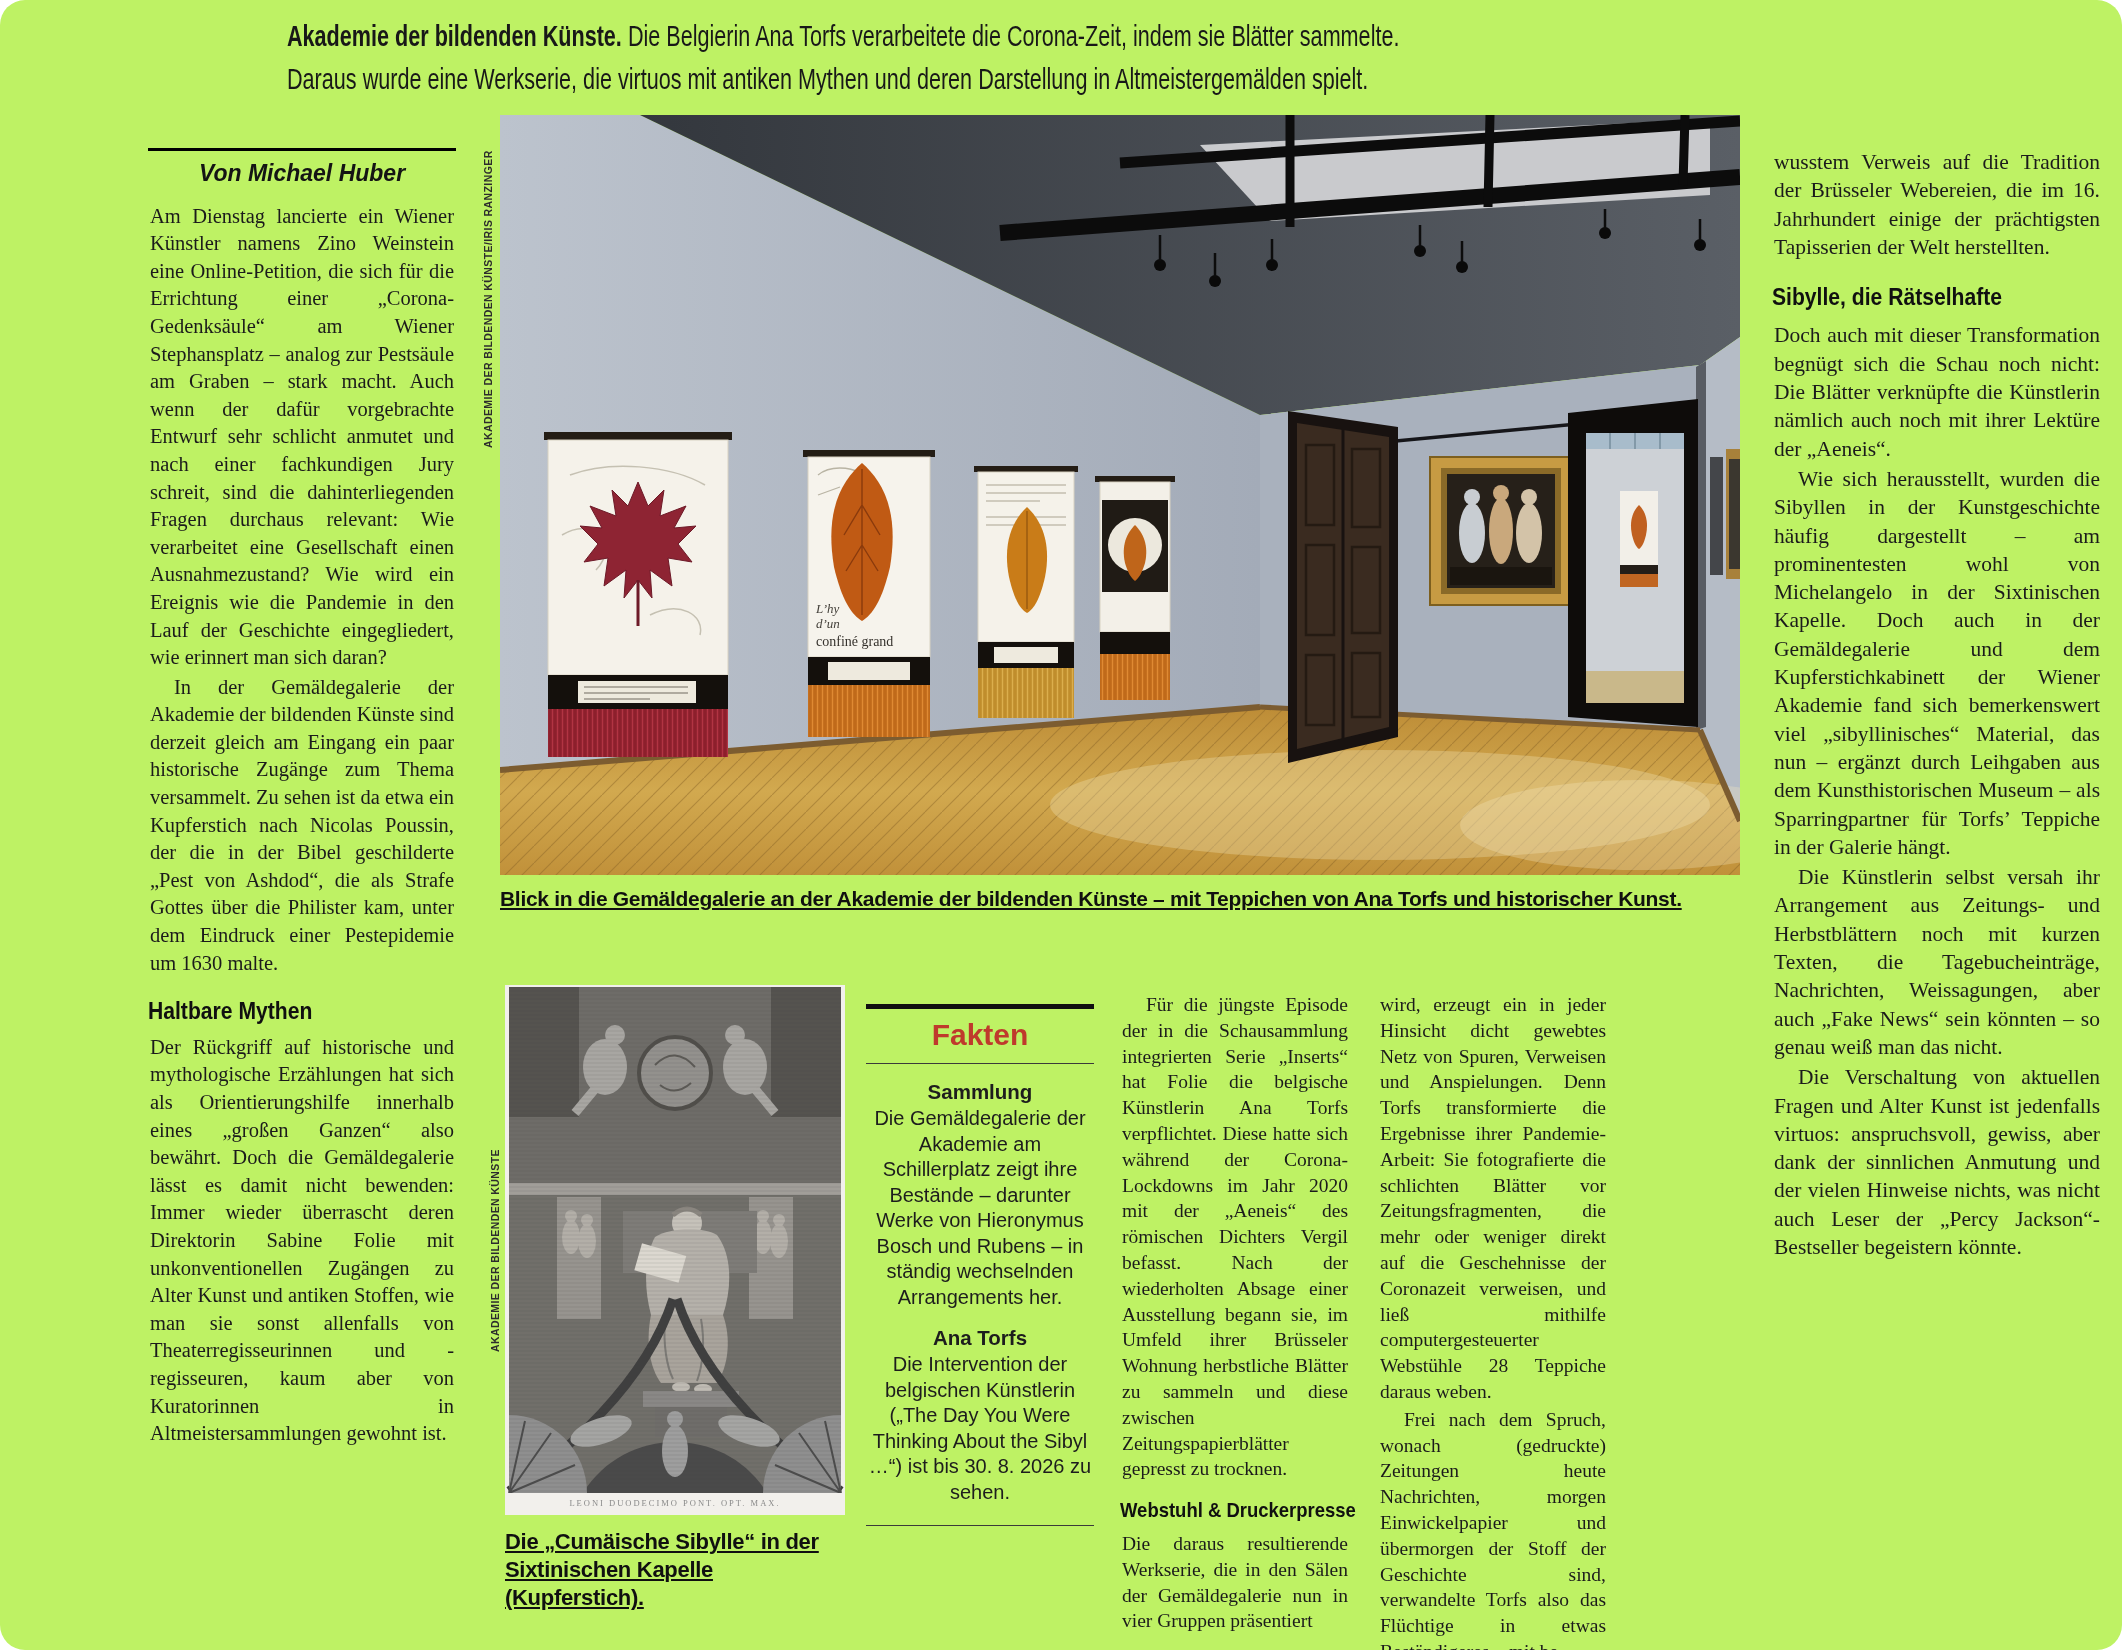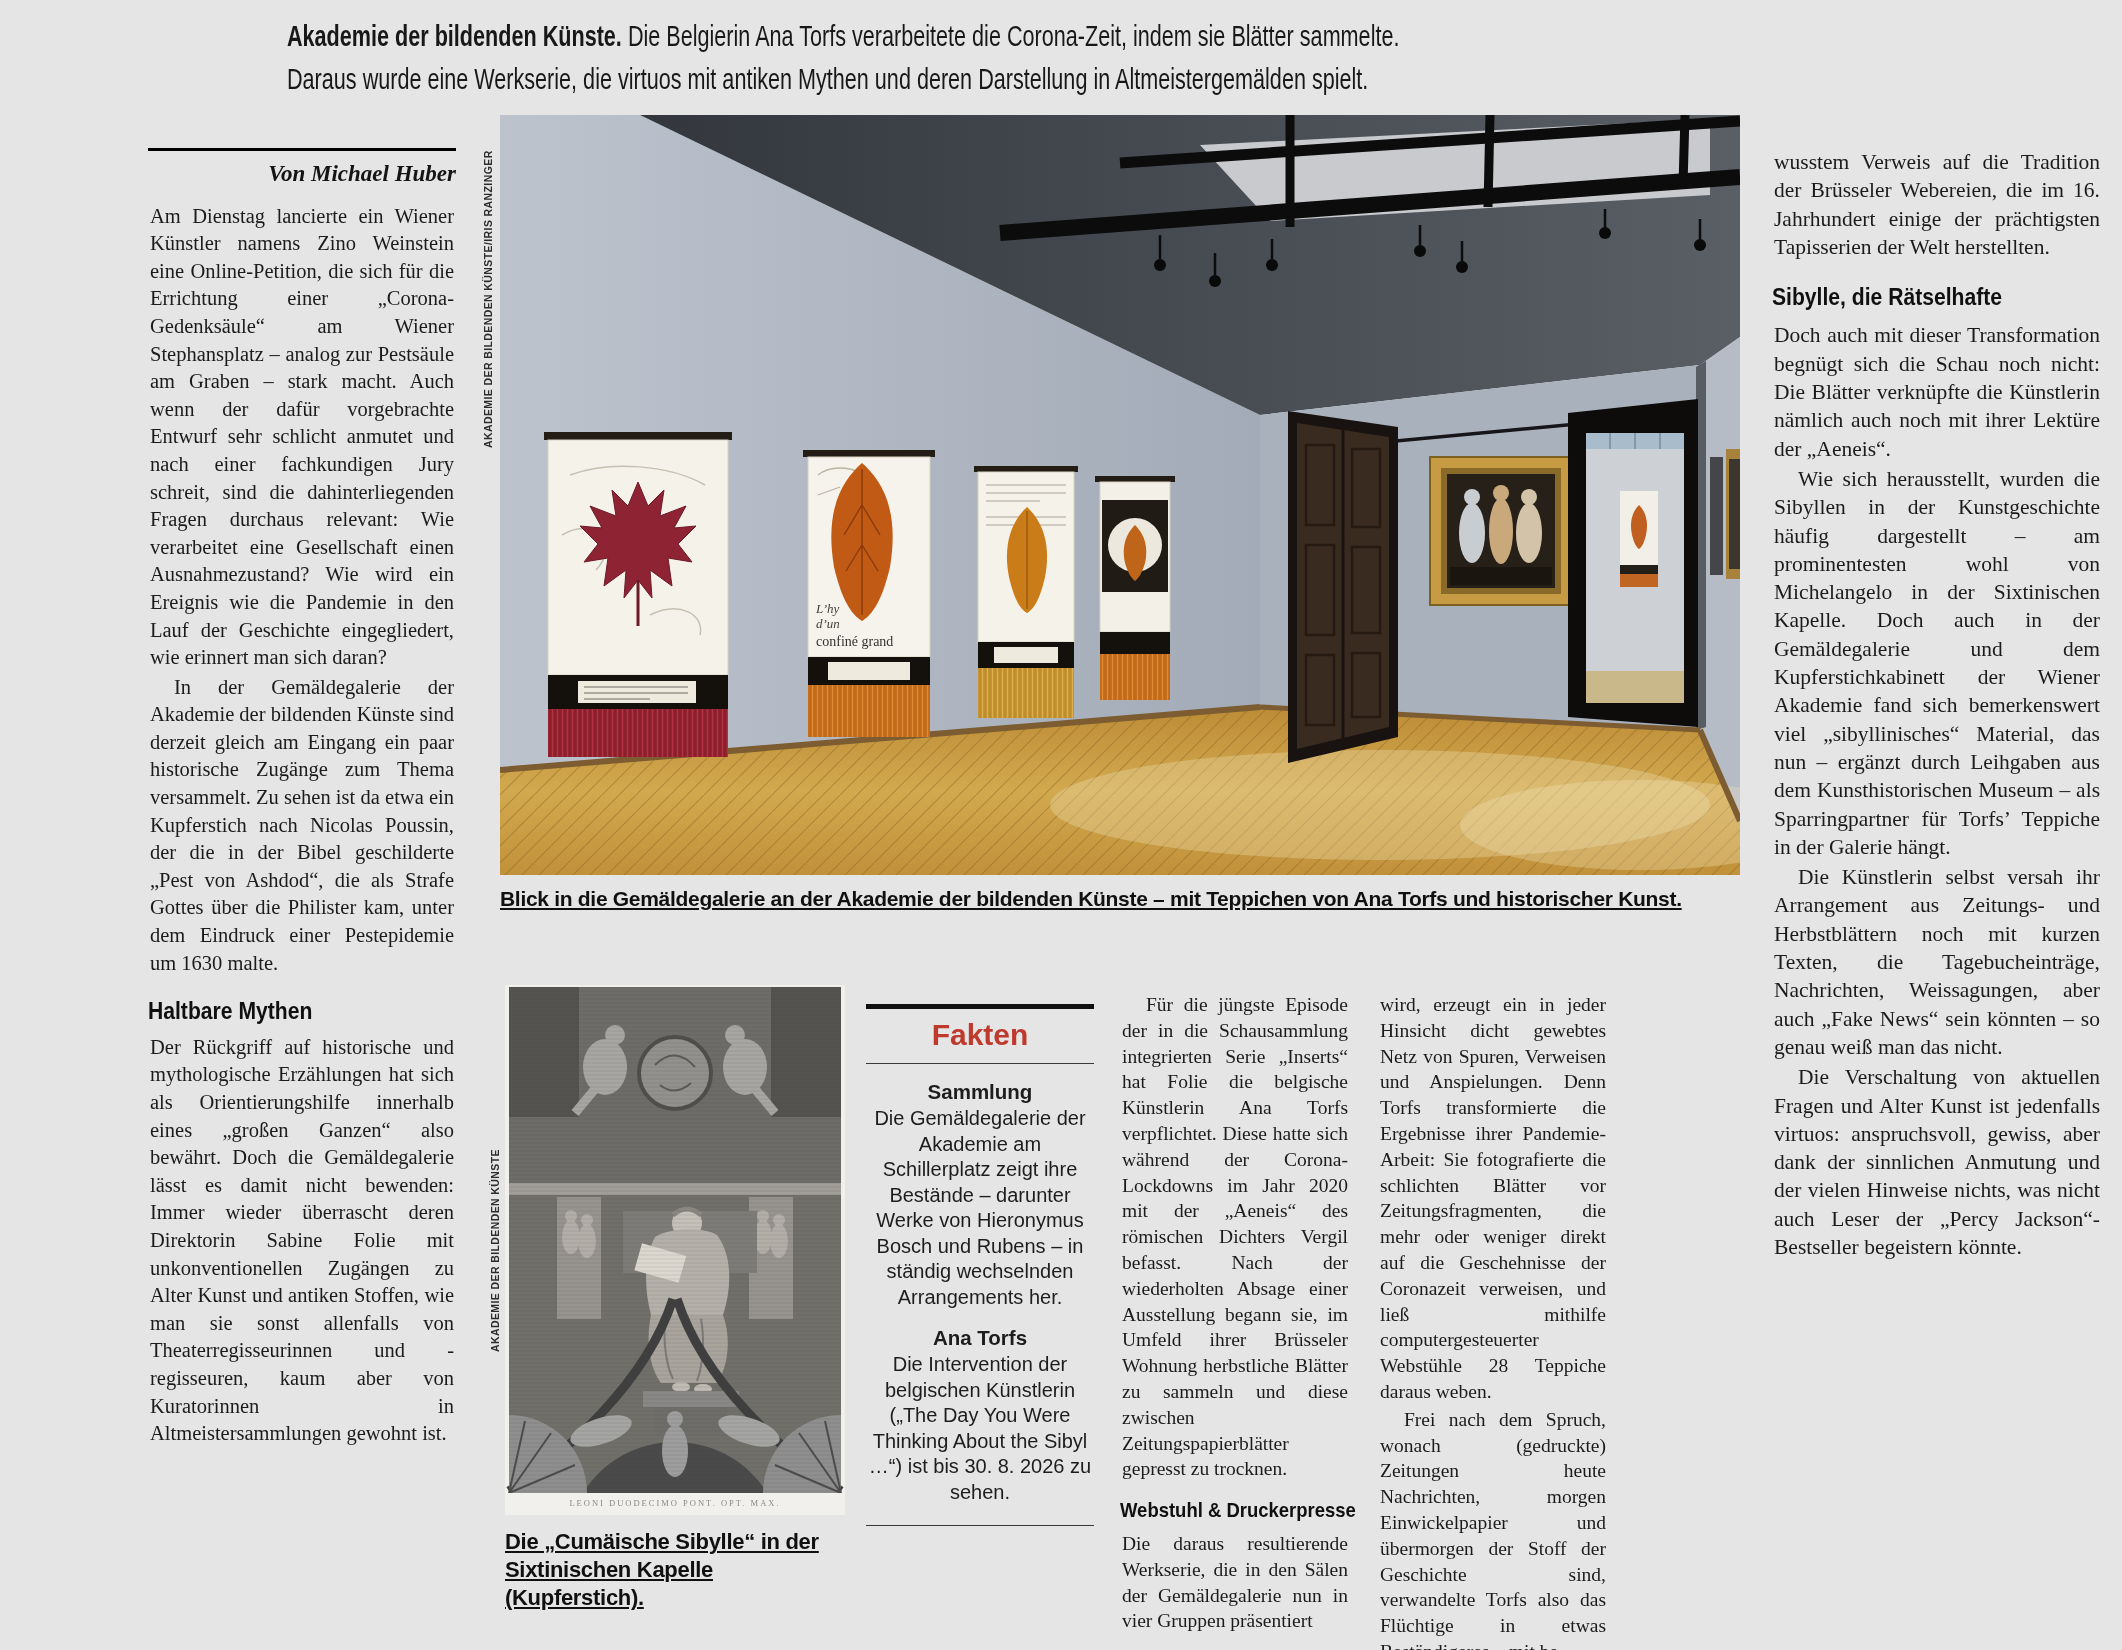--- a/index.html
+++ b/index.html
@@ -1,36 +1,36 @@
 <!DOCTYPE html>
 <html lang="de"><head>
 <meta charset="utf-8">
 <style>
   html,body{margin:0;padding:0;background:#ffffff;}
-  .page{position:relative;width:2122px;height:1650px;background:#e5e5e5;overflow:hidden;
-        font-family:"Liberation Serif",serif;color:#1b1b1b;}
+  .page{position:relative;width:2122px;height:1650px;background:#bef264;overflow:hidden;
+        font-family:"Liberation Serif",serif;color:#1b1b1b;border-radius:25px;}
 
   
   .header{position:absolute;left:287px;top:14px;width:1960px;
           font-family:"Liberation Sans",sans-serif;font-size:30px;line-height:43px;
           color:#181818;transform:scaleX(0.72);transform-origin:0 0;letter-spacing:0;}
   .header .kick{font-weight:700;}
 
   
   .col{position:absolute;text-align:justify;hyphens:auto;-webkit-hyphens:auto;}
   .col p{margin:2px;}
   .col p.ind{text-indent:24px;}
   .subhead{font-family:"Liberation Sans",sans-serif;font-weight:700;color:#101010;
            white-space:nowrap;transform:scaleX(0.88);transform-origin:0 50%;}
 
   #col1{left:148px;top:148px;width:308px;font-size:20.5px;line-height:27.6px;}
   #col1 .subhead{font-size:24px;margin:20px 0 9px;}
   .rule-top{border-top:3px solid #000;}
-  .byline{font-family:Liberation Serif, serif;font-style:italic;font-weight:700;
-          font-size:23px;margin:9px 0 15px;text-align:right;color:#141414;}
+  .byline{font-family:Liberation Sans, sans-serif;font-style:italic;font-weight:700;
+          font-size:23px;margin:9px 0 15px;text-align:center;color:#141414;}
 
   #col4{left:1120px;top:990px;width:230px;font-size:19.5px;line-height:25.8px;}
   #col4 .subhead{font-size:21px;margin:15px 0 8px;}
   #col5{left:1378px;top:990px;width:230px;font-size:19.5px;line-height:25.8px;}
   #col6{left:1772px;top:146px;width:330px;font-size:21.5px;line-height:28.3px;}
   #col6 .subhead{font-size:24px;margin:22px 0 10px;}
 
   
   .photo{position:absolute;display:block;}
   #main-photo{left:500px;top:115px;width:1240px;height:760px;}

